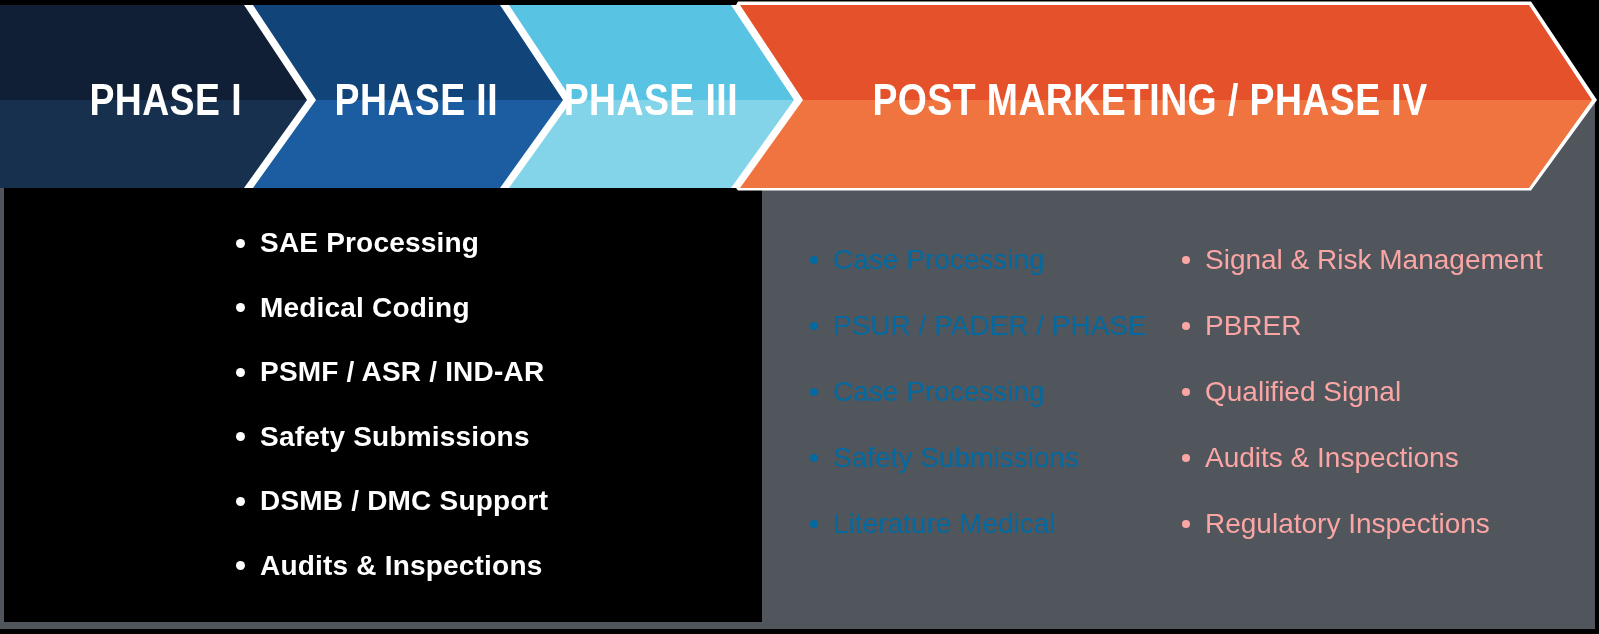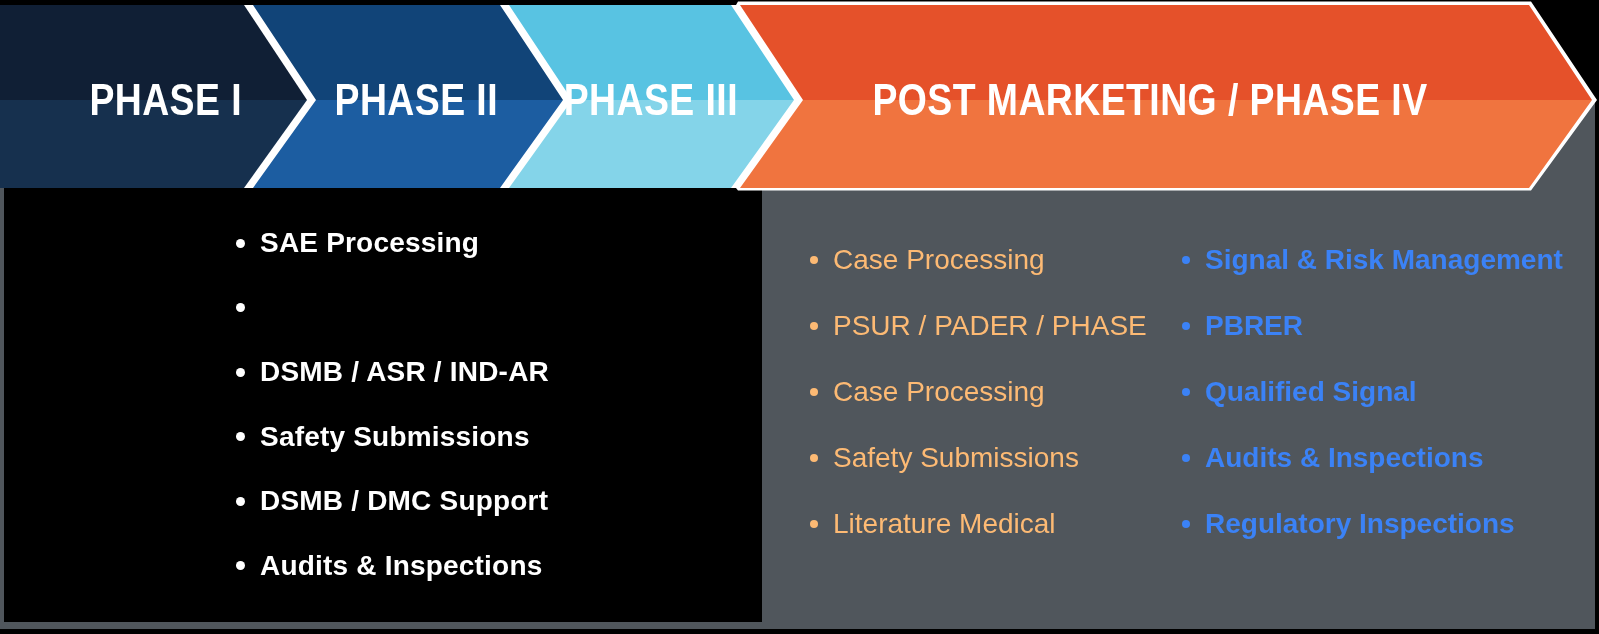--- a/index.html
+++ b/index.html
@@ -84,40 +84,41 @@
 
   <div class="black-panel" style="background: rgb(0, 0, 0);"></div>
 
   <ul class="bullet-list clinical-list" style="color: rgb(255, 255, 255);">
     <li>
         <span class="dot"></span>
         <span>SAE Processing</span>
       </li>
     <li>
         <span class="dot"></span>
-      </li>
-    <li>
-        <span class="dot"></span>
-        <span>DSMB / ASR / IND-AR</span>
+        <span>Medical Coding</span>
+      </li>
+    <li>
+        <span class="dot"></span>
+        <span>PSMF / ASR / IND-AR</span>
       </li>
     <li>
         <span class="dot"></span>
         <span>Safety Submissions</span>
       </li>
     <li>
         <span class="dot"></span>
         <span>DSMB / DMC Support</span>
       </li>
     <li>
         <span class="dot"></span>
         <span>Audits &amp; Inspections</span>
       </li>
   </ul>
 
-  <ul class="bullet-list pm-list pm-col-1" style="color: #fdba74;">
+  <ul class="bullet-list pm-list pm-col-1" style="color: #0369a1;">
     <li>
         <span class="dot"></span>
         <span>Case Processing</span>
       </li>
     <li>
         <span class="dot"></span>
         <span>PSUR / PADER / PHASE</span>
       </li>
     <li>
         <span class="dot"></span>
@@ -125,21 +126,21 @@
       </li>
     <li>
         <span class="dot"></span>
         <span>Safety Submissions</span>
       </li>
     <li>
         <span class="dot"></span>
         <span>Literature Medical</span>
       </li>
   </ul>
-  <ul class="bullet-list pm-list pm-col-2" style="color: #3b82f6; font-weight: bold;">
+  <ul class="bullet-list pm-list pm-col-2" style="color: #fca5a5;">
     <li>
         <span class="dot"></span>
         <span>Signal &amp; Risk Management</span>
       </li>
     <li>
         <span class="dot"></span>
         <span>PBRER</span>
       </li>
     <li>
         <span class="dot"></span>

